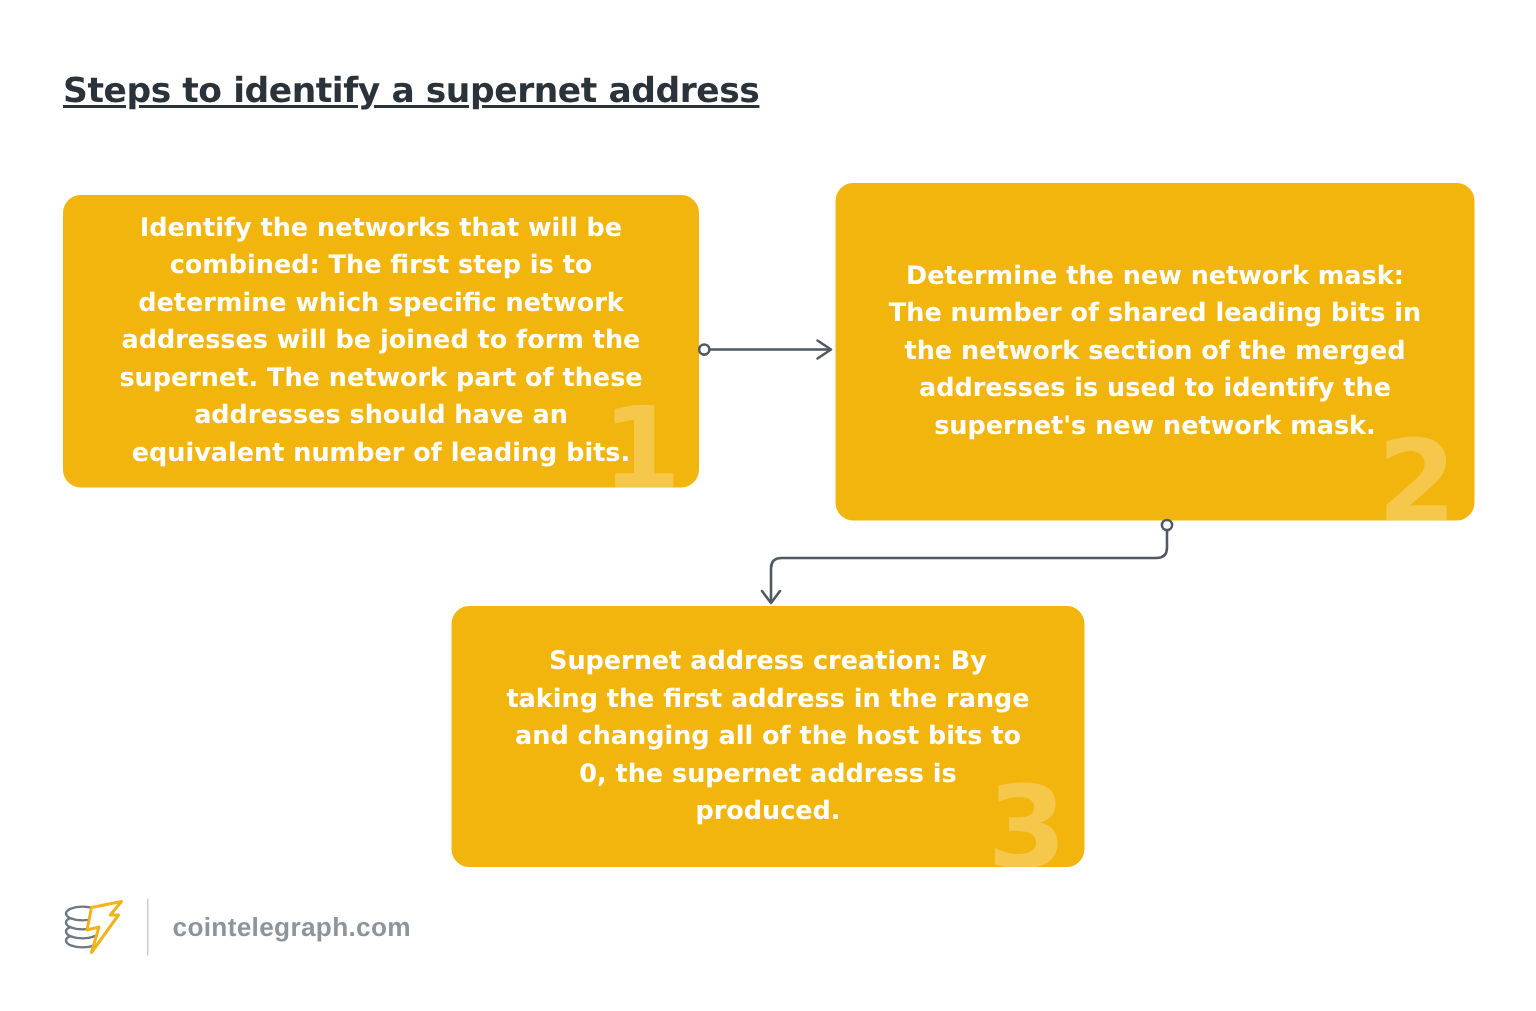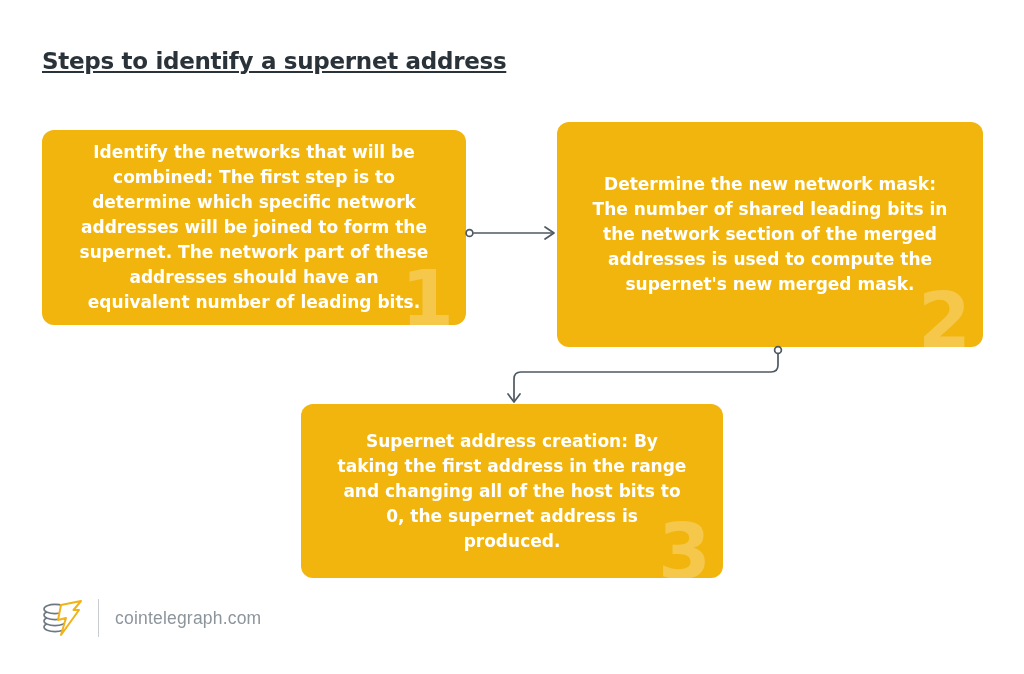--- a/index.html
+++ b/index.html
@@ -75,39 +75,39 @@
   .footer-divider {
     width: 1px;
     height: 38px;
     background: #C9CDD1;
     margin-left: 14px;
     margin-right: 16px;
   }
   .footer-brand {
     color: var(--logo-text, #8D959C);
     font-size: 17.5px;
-    font-weight: 400;
+    font-weight: 700;
     font-family: "Liberation Sans", sans-serif;
     letter-spacing: 0.2px;
   }
 </style>
 </head>
 <body>
 
 <div id="canvas">
 
   <h1 class="page-title">Steps to identify a supernet address</h1>
 
   <div class="step-box" id="box-1">
     <div class="step-text">Identify the networks that will be combined: The first step is to determine which specific network addresses will be joined to form the supernet. The network part of these addresses should have an equivalent number of leading bits.</div>
     <div class="step-watermark">1</div>
   </div>
 
   <div class="step-box" id="box-2">
-    <div class="step-text">Determine the new network mask: The number of shared leading bits in the network section of the merged addresses is used to compute the supernet's new merged mask.</div>
+    <div class="step-text">Determine the new network mask: The number of shared leading bits in the network section of the merged addresses is used to identify the supernet's new network mask.</div>
     <div class="step-watermark">2</div>
   </div>
 
   <div class="step-box" id="box-3">
     <div class="step-text">Supernet address creation: By taking the first address in the range and changing all of the host bits to 0, the supernet address is produced.</div>
     <div class="step-watermark">3</div>
   </div>
 
   <svg id="connector-layer" viewBox="0 0 1024 674" xmlns="http://www.w3.org/2000/svg">
 

